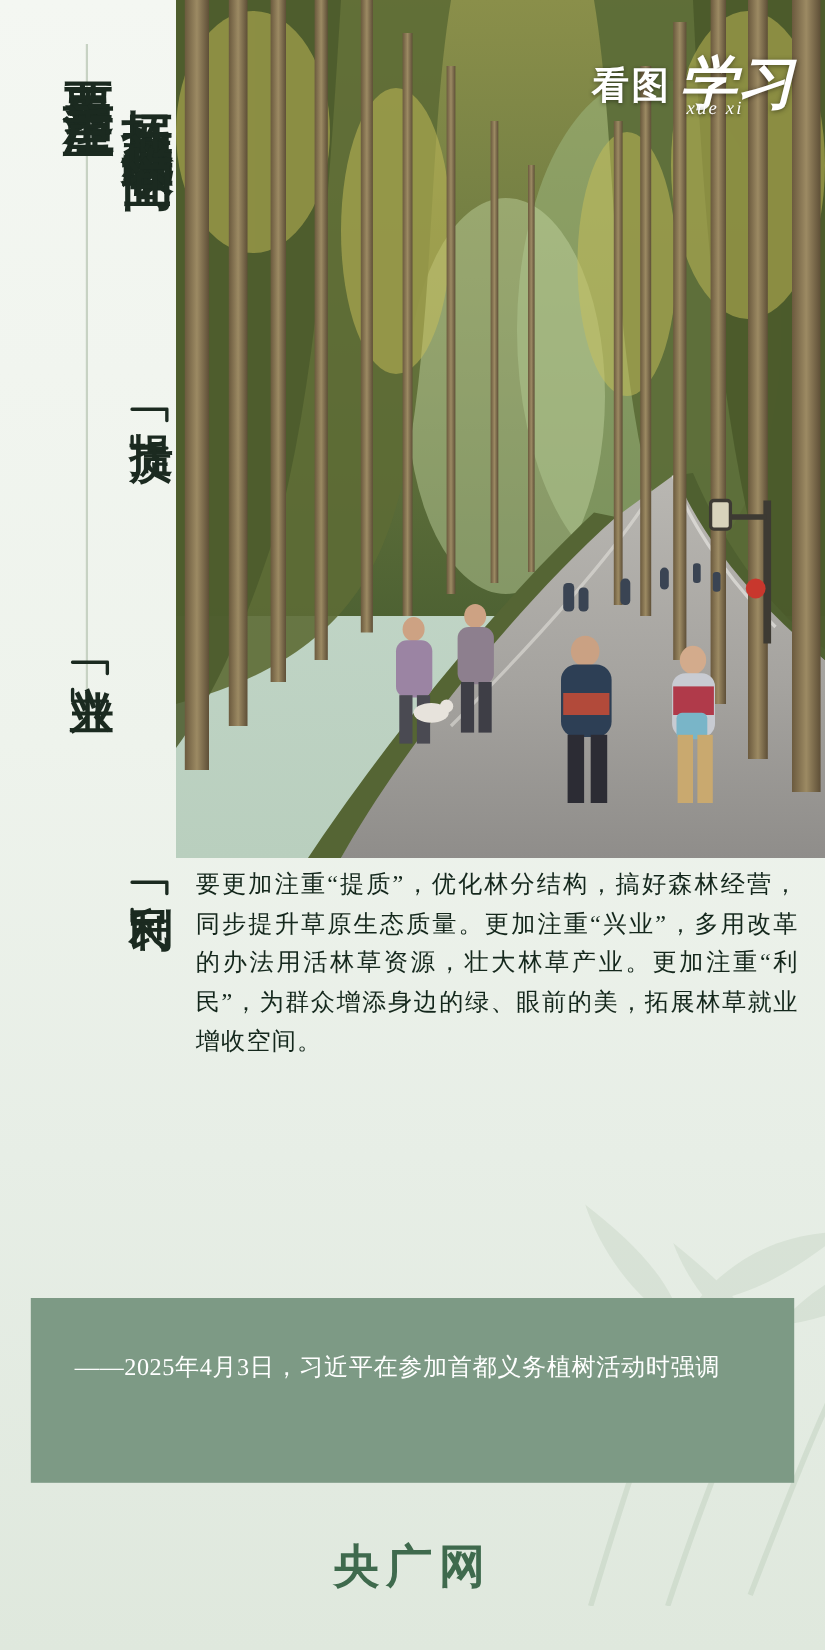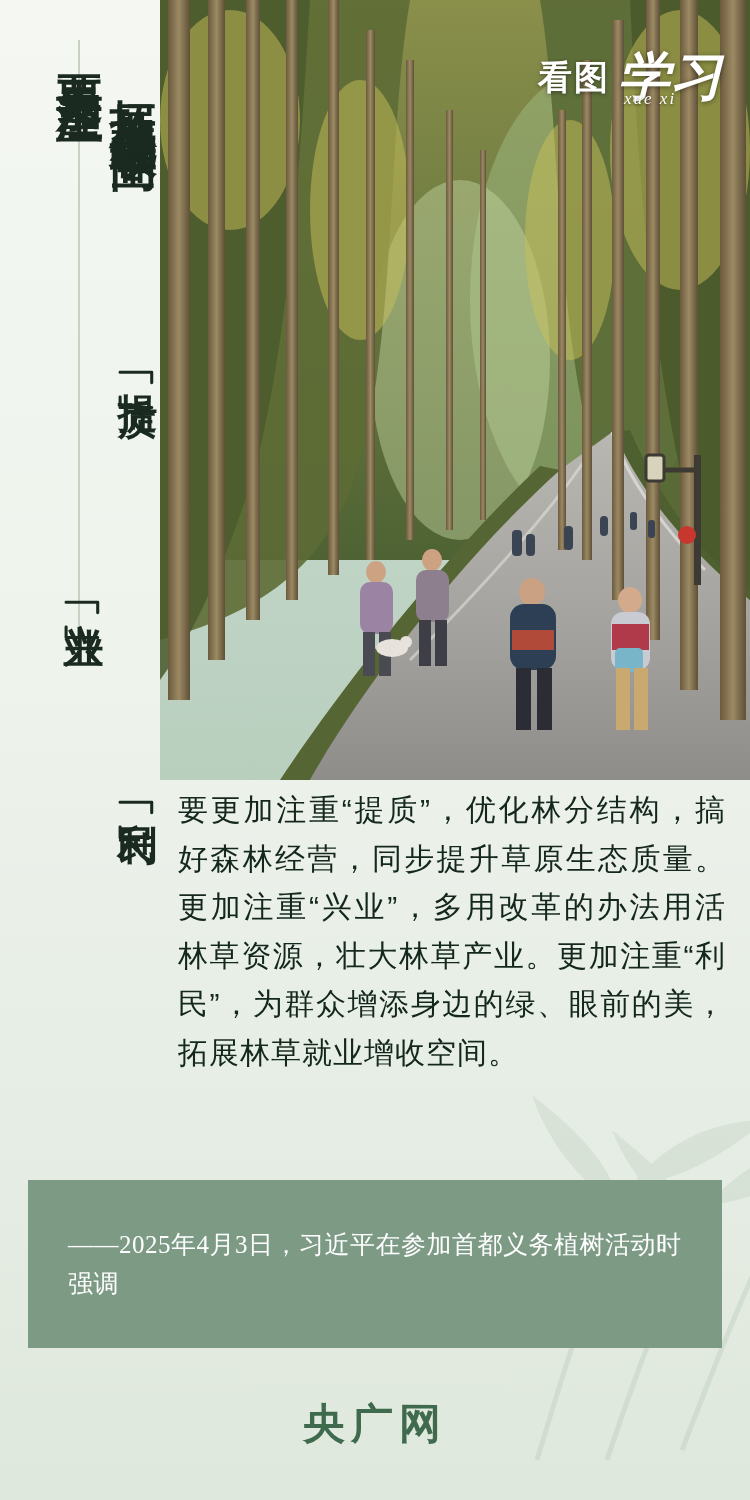--- a/index.html
+++ b/index.html
@@ -118,22 +118,22 @@
     font-weight: normal;
     text-shadow: 0 1px 3px rgba(0,0,0,.5);
   }
 
   
   .quote {
     position: absolute;
     left: 178px;
     top: 786px;
     width: 548px;
-    font-family: Liberation Sans, sans-serif;
-    font-size: 30px;
+    font-family: Liberation Serif, serif;
+    font-size: 22px;
     line-height: 1.62;
     color: #14271c;
     letter-spacing: 1px;
     text-align: justify;
     z-index: 5;
   }
 
   
   .source-bar {
     position: absolute;
@@ -141,21 +141,21 @@
     top: 1180px;
     width: 694px;
     min-height: 168px;
     background: #7d9a85;
     z-index: 5;
   }
   .source-text {
     padding: 46px 40px 30px 40px;
     color: #ffffff;
     font-family: "Liberation Serif", serif;
-    font-size: 25px;
+    font-size: 22px;
     line-height: 1.55;
     letter-spacing: .5px;
   }
 
   
   .footer {
     position: absolute;
     left: 0;
     bottom: 48px;
     width: 750px;

